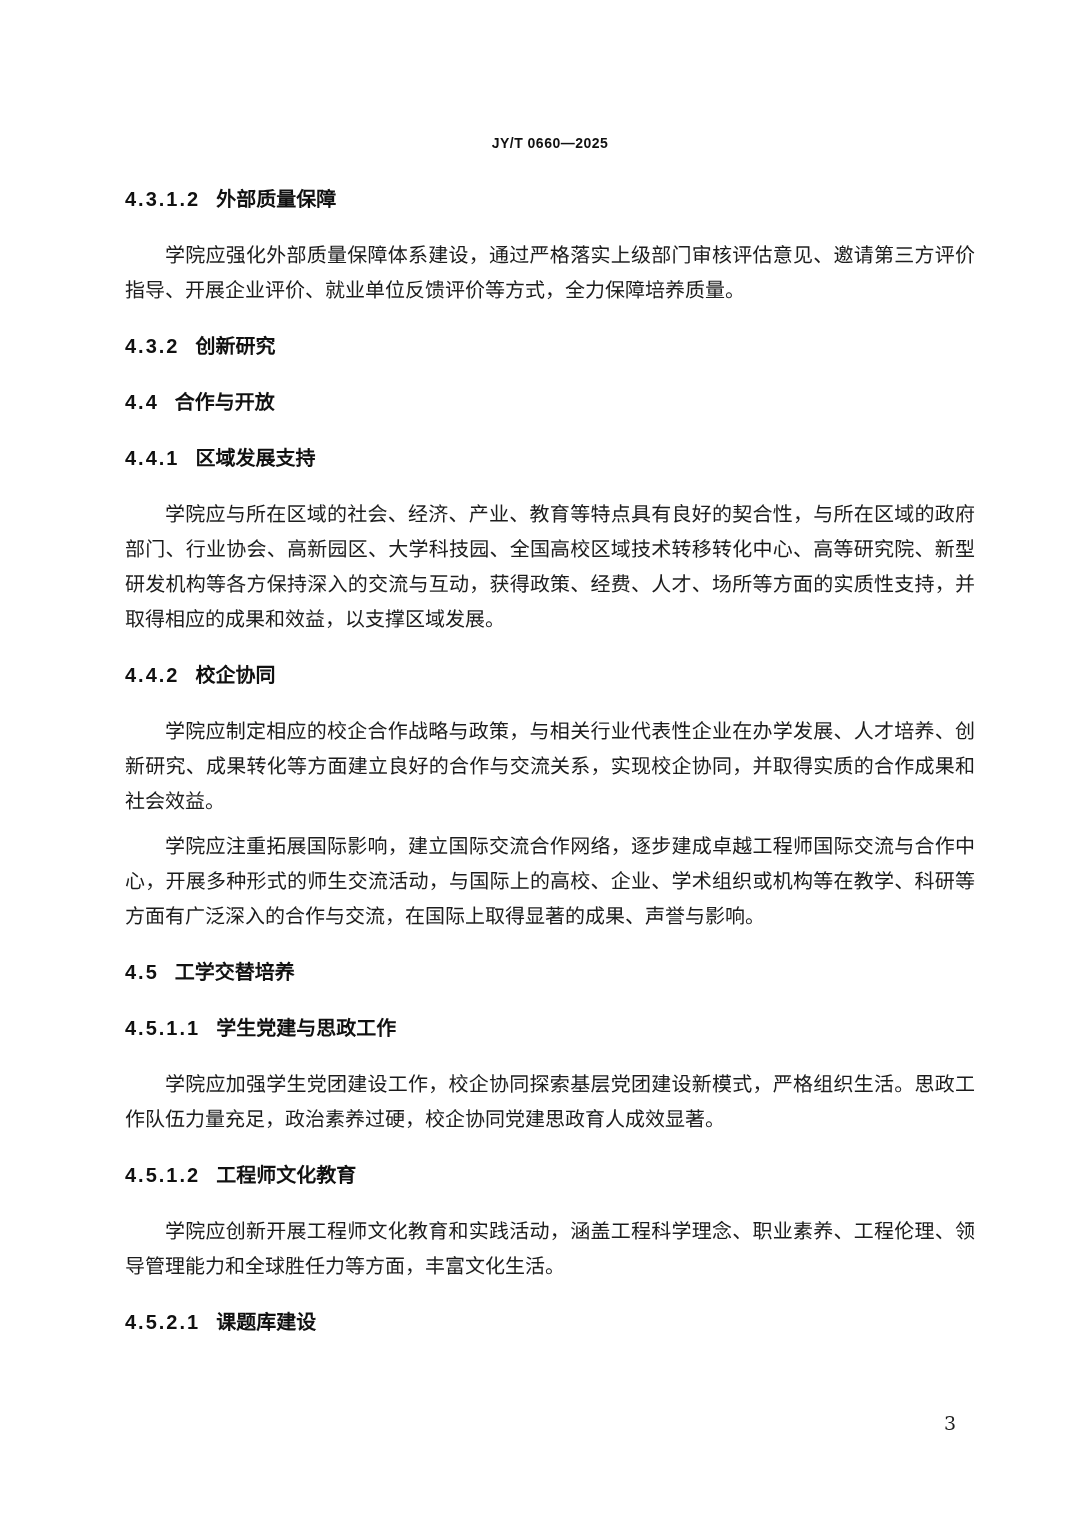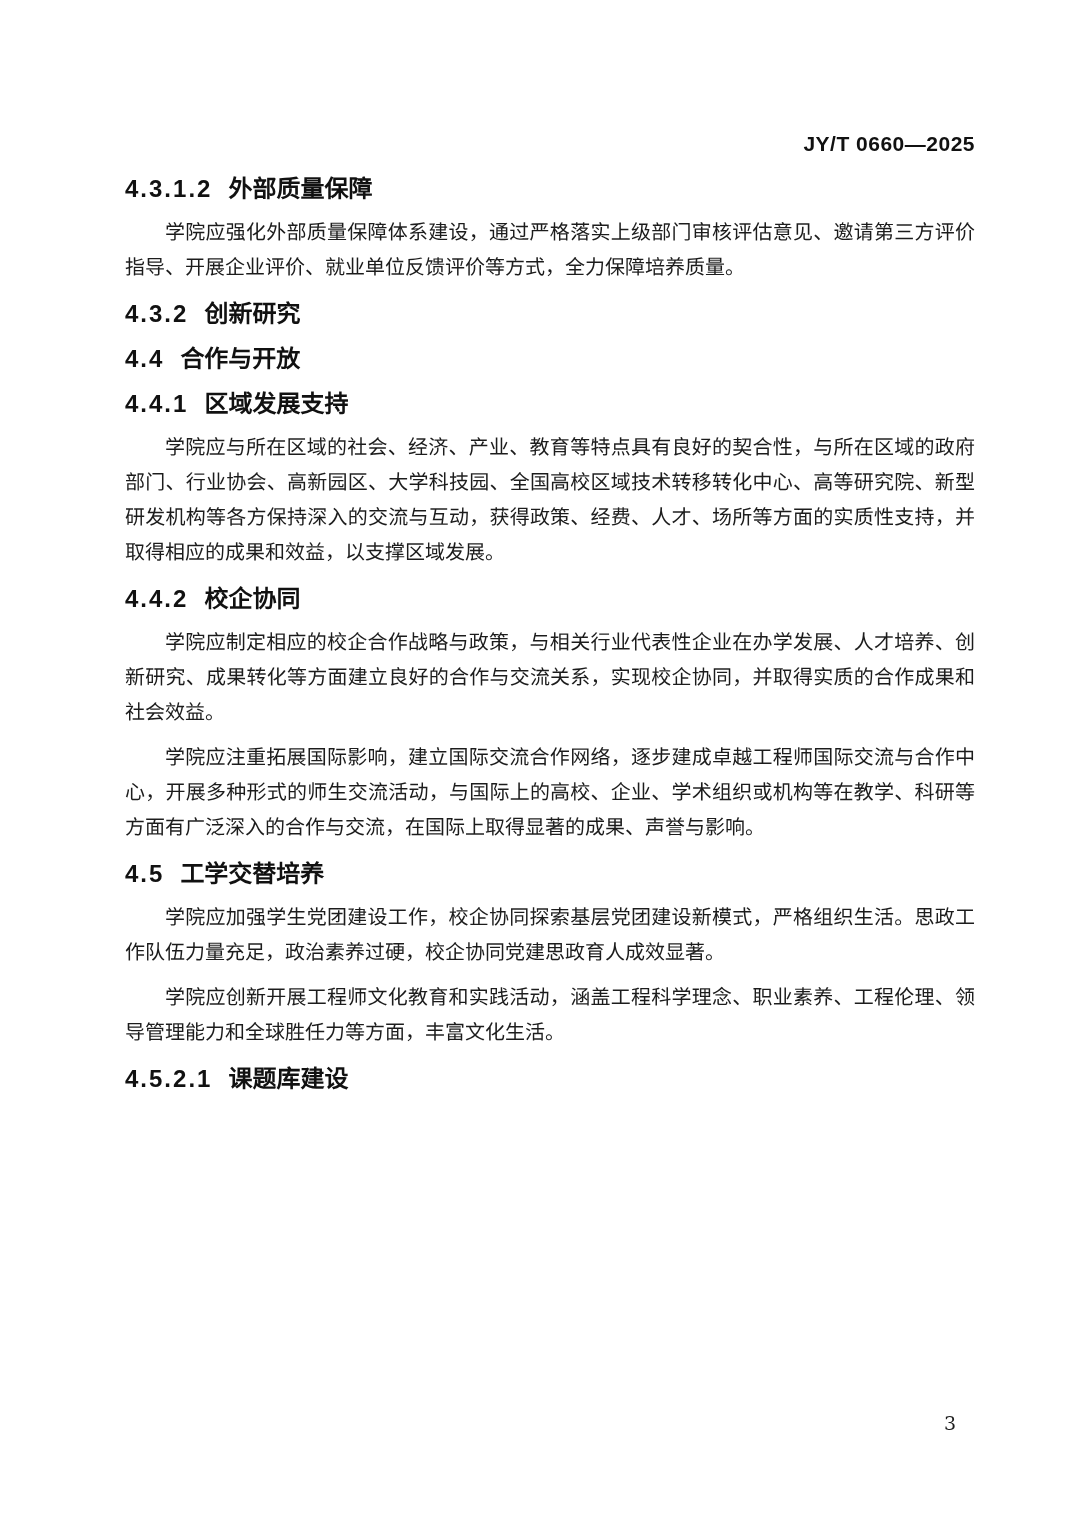--- a/index.html
+++ b/index.html
@@ -15,44 +15,44 @@
     color: #1c1c1c;
   }
   .page {
     box-sizing: border-box;
     width: 1080px;
     height: 1527px;
     padding: 126px 105px 0 125px;
     position: relative;
   }
   .doc-header {
-    text-align: right;
+    text-align: center;
     font-family: "Liberation Sans", sans-serif;
     font-weight: 700;
-    font-size: 21px;
+    font-size: 14px;
     line-height: 35px;
     letter-spacing: 0.5px;
     margin: 0 0 10px 0;
     color: #111;
   }
   .sec-heading {
     font-family: "Liberation Sans", sans-serif;
     font-weight: 700;
-    font-size: 24px;
+    font-size: 20px;
     line-height: 35px;
-    margin: 10px 0;
+    margin: 21px 0;
     color: #111;
     white-space: nowrap;
   }
   .sec-heading .sec-num {
     letter-spacing: 2px;
     margin-right: 16px;
   }
   .para {
-    font-family: Liberation Mono, monospace;
+    font-family: Liberation Serif, serif;
     font-size: 20px;
     line-height: 35px;
     margin: 10px 0;
     text-align: justify;
     text-indent: 2em;
     color: #1c1c1c;
   }
   .page-number {
     position: absolute;
     top: 1412px;
@@ -97,23 +97,29 @@
   <p class="para">学院应制定相应的校企合作战略与政策，与相关行业代表性企业在办学发展、人才培养、创新研究、成果转化等方面建立良好的合作与交流关系，实现校企协同，并取得实质的合作成果和社会效益。</p>
 
 
   <p class="para">学院应注重拓展国际影响，建立国际交流合作网络，逐步建成卓越工程师国际交流与合作中心，开展多种形式的师生交流活动，与国际上的高校、企业、学术组织或机构等在教学、科研等方面有广泛深入的合作与交流，在国际上取得显著的成果、声誉与影响。</p>
 
   <div class="sec-heading">
     <span class="sec-num">4.5</span><span>工学交替培养</span>
   </div>
 
 
+  <div class="sec-heading">
+    <span class="sec-num">4.5.1.1</span><span>学生党建与思政工作</span>
+  </div>
 
   <p class="para">学院应加强学生党团建设工作，校企协同探索基层党团建设新模式，严格组织生活。思政工作队伍力量充足，政治素养过硬，校企协同党建思政育人成效显著。</p>
 
+  <div class="sec-heading">
+    <span class="sec-num">4.5.1.2</span><span>工程师文化教育</span>
+  </div>
 
   <p class="para">学院应创新开展工程师文化教育和实践活动，涵盖工程科学理念、职业素养、工程伦理、领导管理能力和全球胜任力等方面，丰富文化生活。</p>
 
 
   <div class="sec-heading">
     <span class="sec-num">4.5.2.1</span><span>课题库建设</span>
   </div>
 
   <div class="page-number">3</div>
 

